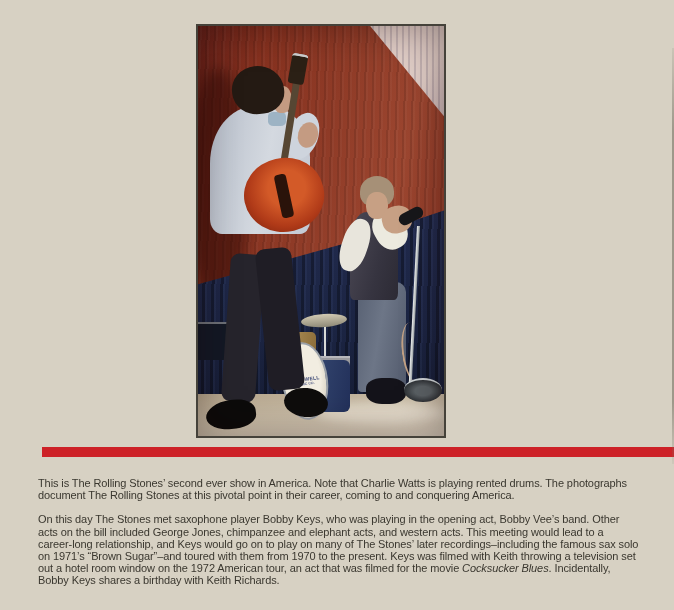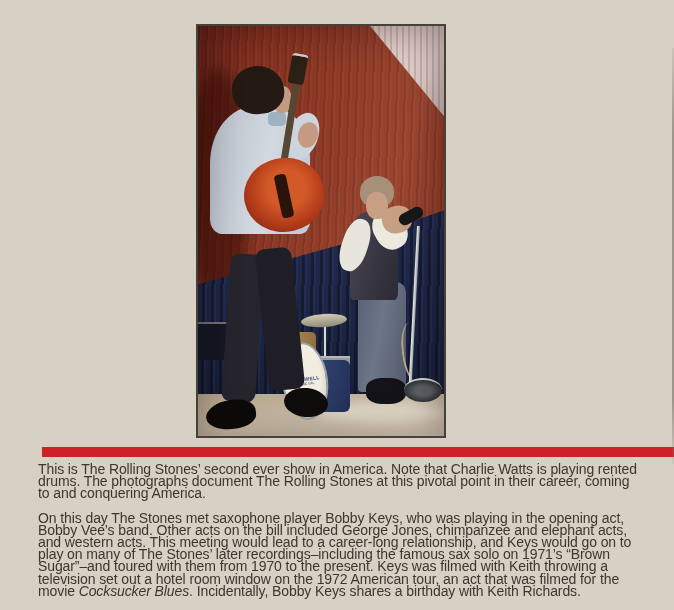--- a/index.html
+++ b/index.html
@@ -136,22 +136,22 @@
   .caption-row{
     position:absolute; left:38px; right:0; top:444px; height:15px;
     display:flex; align-items:center;
   }
   .caption{
     font-size:8.5px; font-weight:bold; color:#16130e; letter-spacing:-0.3px;
     white-space:nowrap; line-height:15px;
   }
   .red-bar{ flex:1; height:10px; background:#cd2127; margin-left:4px; }
   .body-text{
-    position:absolute; left:38px; top:463px; width:602px;
-    font-size:14px; line-height:12.2px; letter-spacing:-0.1px; color:#3a372f;
+    position:absolute; left:38px; top:477px; width:602px;
+    font-size:11px; line-height:12.2px; letter-spacing:-0.1px; color:#3a372f;
   }
   .body-text p{ margin:0 0 12px 0; }
   .body-text em{ }
 </style>
 </head>
 <body>
 
 <div class="page">
 
   <div class="photo-frame">

